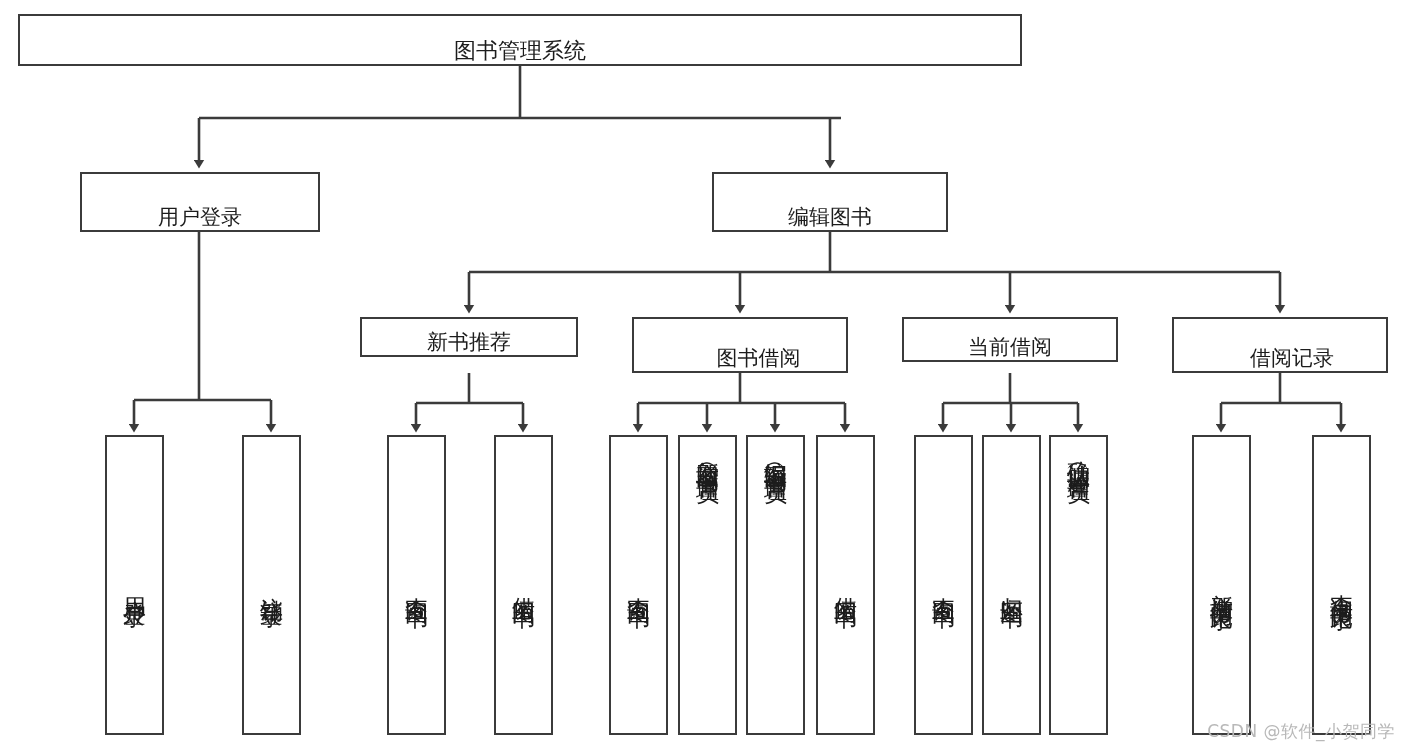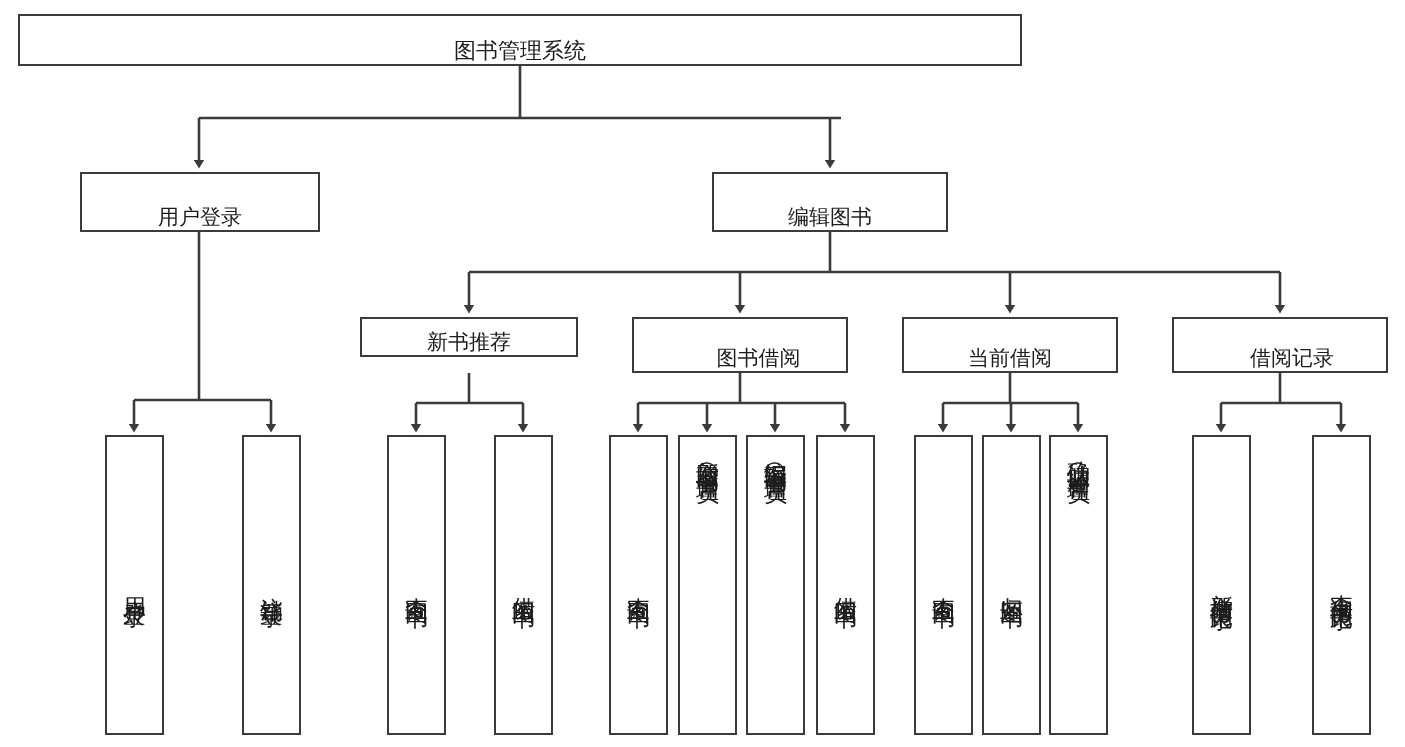--- a/index.html
+++ b/index.html
@@ -122,21 +122,21 @@
   <div class="node h" style="left:712px;top:172px;width:236px;height:60px;">
     <span class="lbl">编辑图书</span>
   </div>
 
   <div class="node h" style="left:360px;top:317px;width:218px;height:40px;">
     <span class="lbl">新书推荐</span>
   </div>
   <div class="node h" style="left:632px;top:317px;width:216px;height:56px;padding-left:37px;">
     <span class="lbl">图书借阅</span>
   </div>
-  <div class="node h" style="left:902px;top:317px;width:216px;height:56px;">
+  <div class="node h" style="left:902px;top:317px;width:216px;height:45px;">
     <span class="lbl">当前借阅</span>
   </div>
   <div class="node h" style="left:1172px;top:317px;width:216px;height:56px;padding-left:24px;">
     <span class="lbl">借阅记录</span>
   </div>
 
   <div class="node v mid" style="left:105px;top:435px;width:59px;height:300px;">
     <span class="lbl">用户登录</span>
   </div>
   <div class="node v mid" style="left:242px;top:435px;width:59px;height:300px;">
@@ -173,14 +173,15 @@
     <span class="lbl">确认归还（管理员）</span>
   </div>
 
   <div class="node v mid" style="left:1192px;top:435px;width:59px;height:300px;">
     <span class="lbl">新增借阅记录</span>
   </div>
   <div class="node v mid" style="left:1312px;top:435px;width:59px;height:300px;">
     <span class="lbl">查询借阅记录</span>
   </div>
 
+  <div id="watermark">CSDN @软件_小贺同学</div>
 
 </div>
 
 </body></html>

